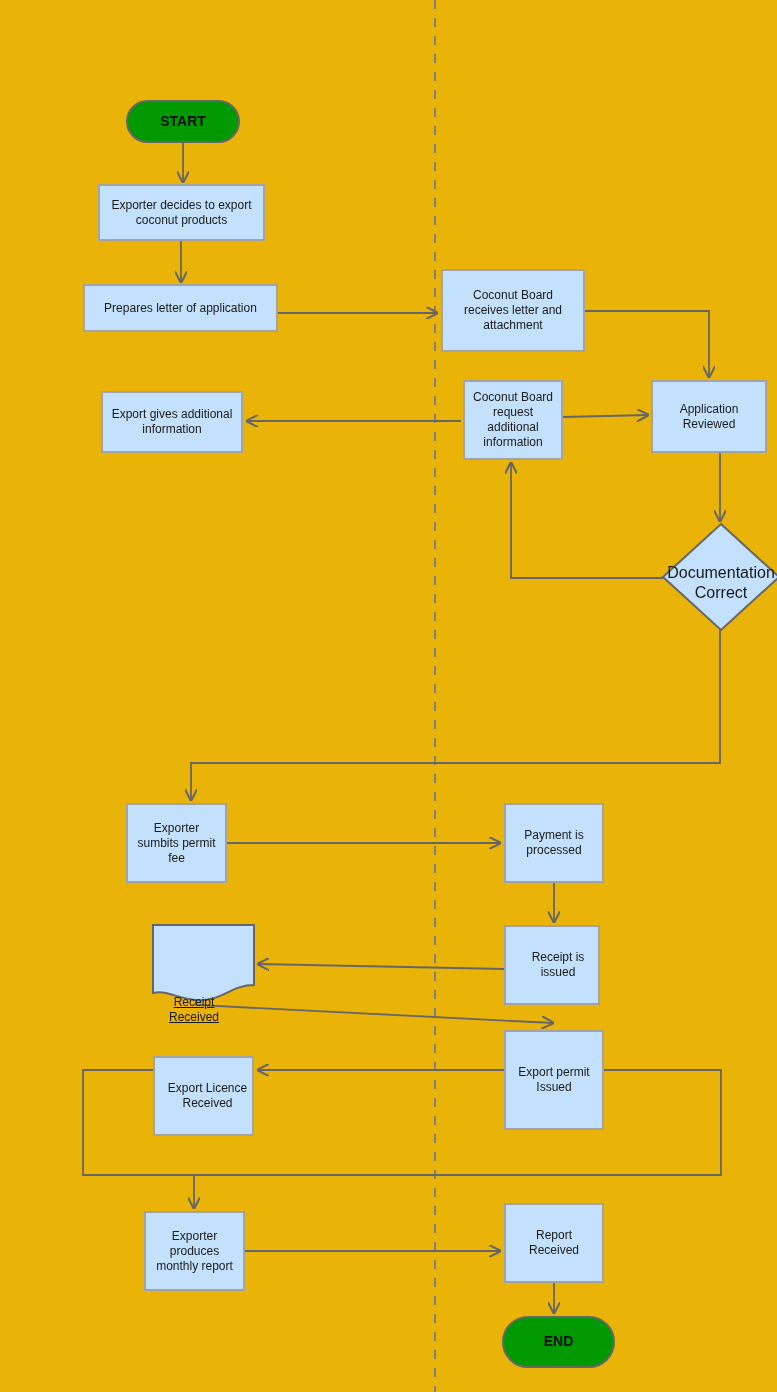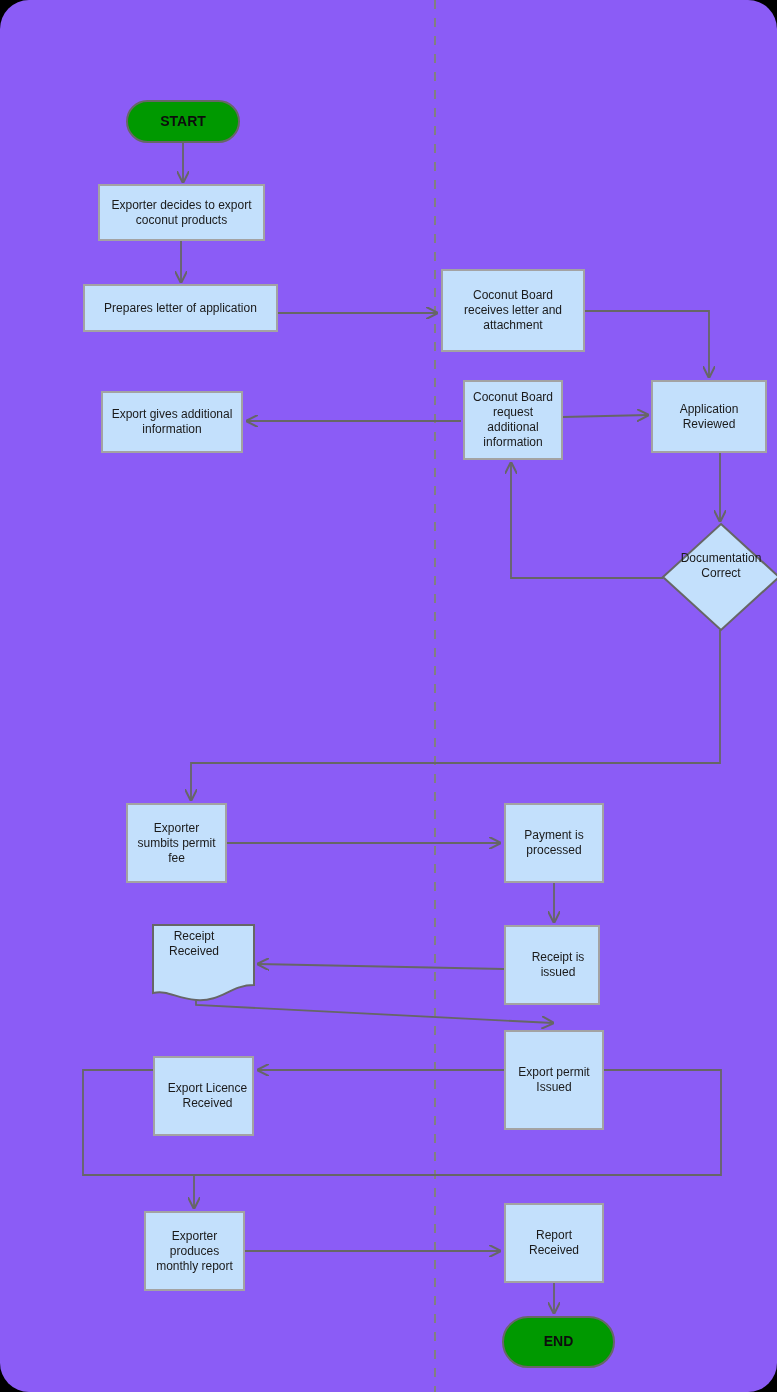--- a/index.html
+++ b/index.html
@@ -4,24 +4,23 @@
 <style>
   html, body {
     margin: 0;
     padding: 0;
     background: #000000;
   }
   #canvas {
     position: relative;
     width: 777px;
     height: 1392px;
-    background: #8b5cf6;
+    background: #eab308;
     overflow: hidden;
     font-family: "Liberation Sans", sans-serif;
-    border-radius: 29px;
   }
   svg.layer {
     position: absolute;
     top: 0;
     left: 0;
     width: 777px;
     height: 1392px;
   }
   .node {
     position: absolute;
@@ -53,24 +52,24 @@
     justify-content: center;
     text-align: center;
     font-size: 12px;
     color: #1a1a1a;
     line-height: 1.25;
     pointer-events: none;
   }
   .diamond-label {
     position: absolute;
     display: flex;
-    align-items: flex-start;
+    align-items: flex-end;
     justify-content: center;
     text-align: center;
-    font-size: 12px;
+    font-size: 16px;
     color: #1a1a1a;
     line-height: 1.25;
     pointer-events: none;
   }
   .node span { display: block; width: 100%; white-space: pre-line; }
   .doc-label span, .diamond-label span { display:block; width:100%; white-space: pre-line; }
 </style>
 </head>
 <body>
 
@@ -177,21 +176,21 @@
     <span>Exporter
 sumbits permit
 fee</span>
   </div>
 
   <div class="node process" style="left:504px; top:803px; width:100px; height:80px;justify-content:center;">
     <span>Payment is
 processed</span>
   </div>
 
-  <div class="doc-label" style="left:153px; top:921px; width:82px; height:46px;">
+  <div class="doc-label" style="left:153px; top:987px; width:82px; height:46px;text-decoration:underline;">
     <span>Receipt
 Received</span>
   </div>
 
   <div class="node process" style="left:504px; top:925px; width:96px; height:80px;padding-left:12px;">
     <span>Receipt is
 issued</span>
   </div>
 
   <div class="node process" style="left:153px; top:1056px; width:101px; height:80px;padding-left:8px;">

